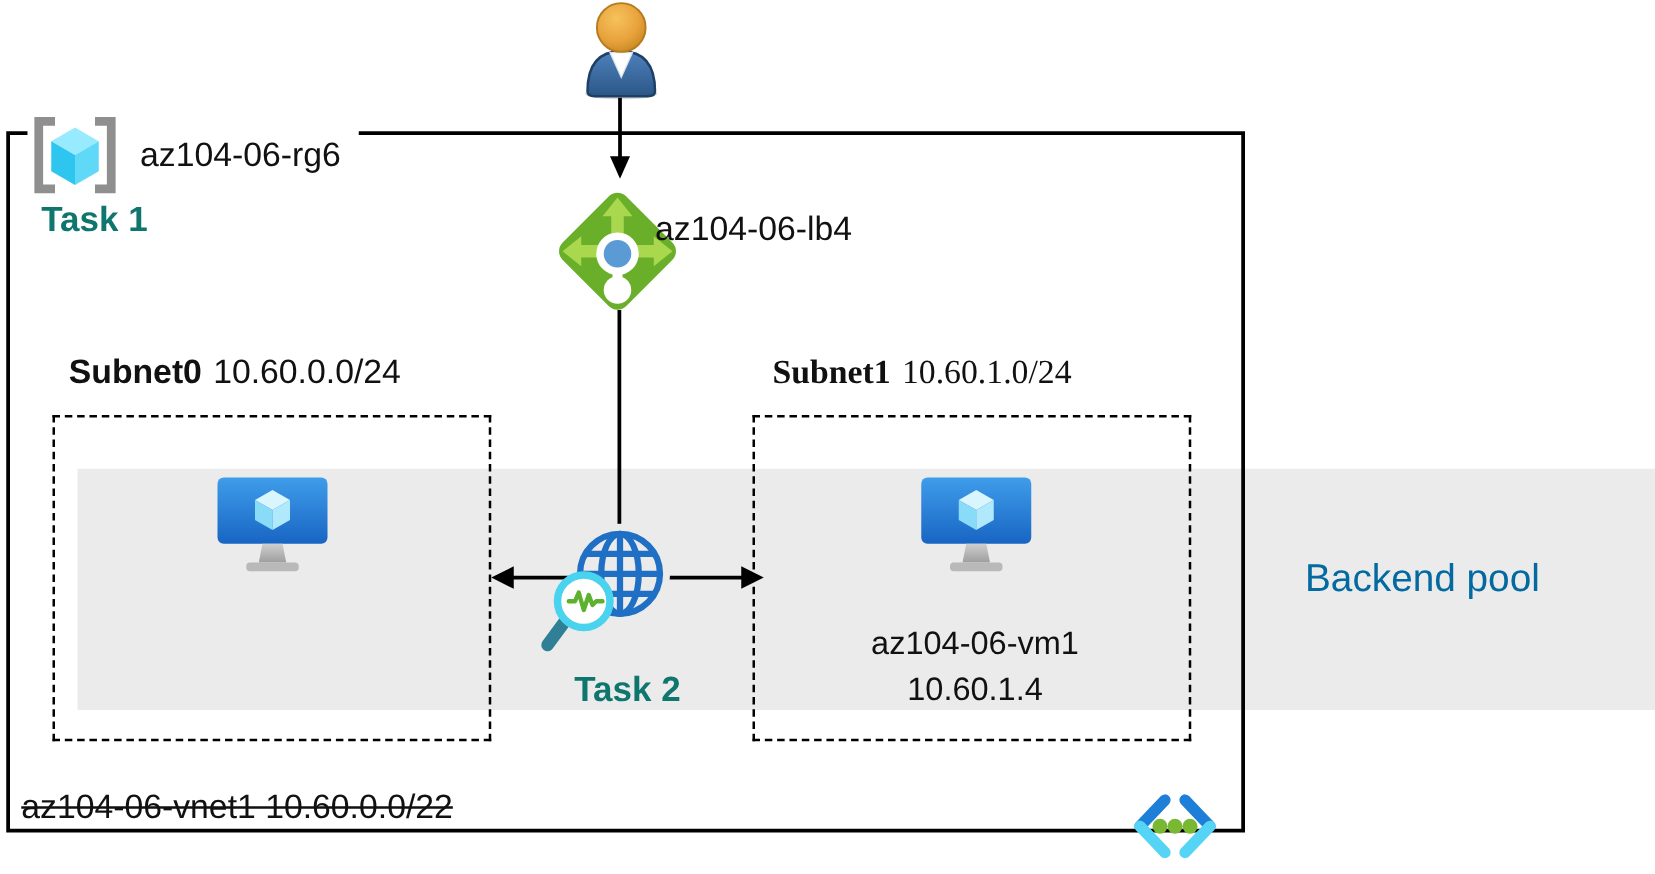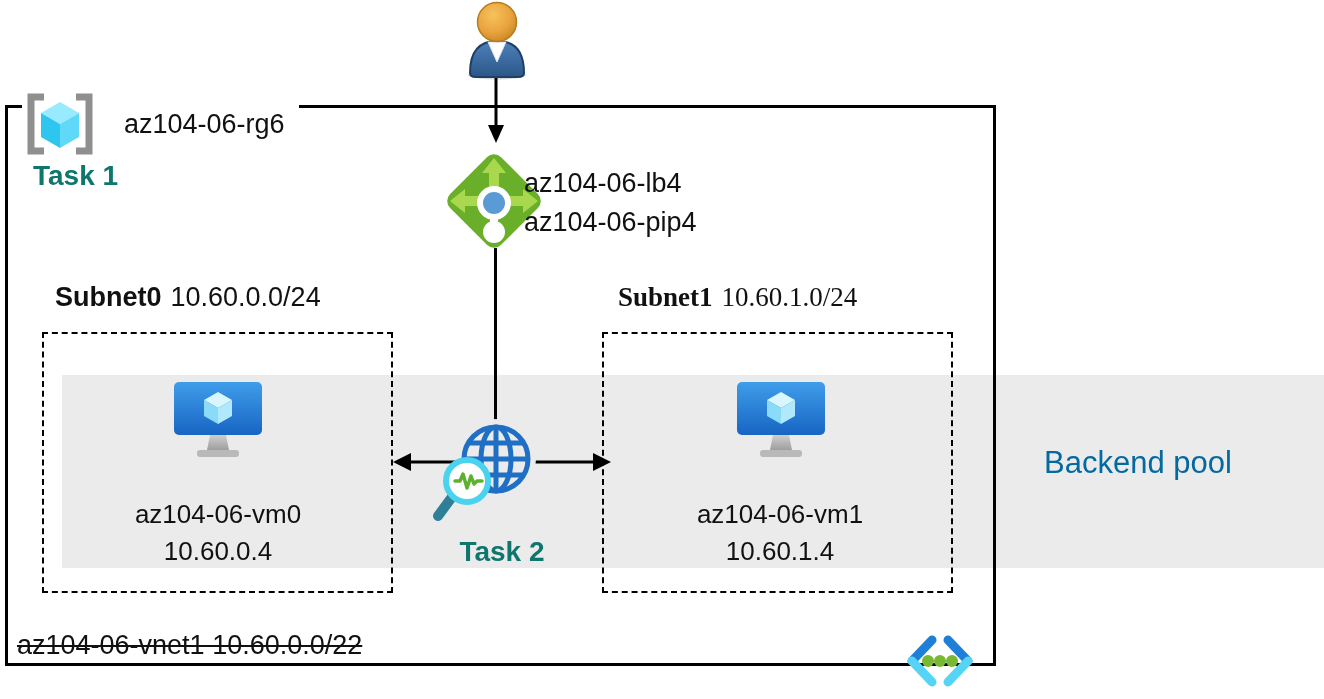--- a/index.html
+++ b/index.html
@@ -21,21 +21,21 @@
   .task{font-size:28px;font-weight:bold;color:#0f766e;z-index:6;white-space:nowrap;}
   .subnet-lbl{font-size:27px;z-index:6;white-space:nowrap;}
   .subnet-lbl .sname{font-weight:bold;text-align:right;}
   .subnet-lbl .scidr{margin-left:9px;}
   .vm-lbl{width:300px;text-align:center;font-size:26px;line-height:37px;z-index:6;}
   .lb-lbl{left:524px;top:164px;font-size:27px;line-height:39px;z-index:6;}
   .backend-lbl{left:1044px;top:445px;font-size:31px;color:#0369a1;z-index:6;white-space:nowrap;}
   .vnet-lbl{left:17px;top:630px;font-size:27px;text-decoration:line-through;
             text-decoration-thickness:2px;z-index:6;white-space:nowrap;}
   
-  .rg-head{left:22px;top:90px;height:68px;display:flex;align-items:center;gap:26px;
+  .rg-head{left:22px;top:90px;height:68px;display:flex;align-items:center;gap:14px;
            background:#fff;padding-right:14px;z-index:5;}
   
   .vline{left:494px;top:248px;width:3px;height:214px;background:#000;z-index:3;}
   .icon{z-index:4;}
   svg{display:block;}
 </style>
 </head>
 <body>
 
 <div id="canvas">
@@ -84,21 +84,20 @@
     <polygon points="41,50 27,50 27,43 12,55 27,67 27,60 41,60" fill="#A9D84F"></polygon>
     <polygon points="71,50 85,50 85,43 100,55 85,67 85,60 71,60" fill="#A9D84F"></polygon>
     <rect x="52" y="57" width="8" height="28" fill="#fff"></rect>
     <circle cx="56" cy="86" r="11" fill="#fff"></circle>
     <circle cx="56" cy="57" r="17" fill="#fff"></circle>
     <circle cx="56" cy="57" r="11" fill="#5B9BD5"></circle>
   </svg>
 
   <div class="abs lb-lbl">
     <div>az104-06-lb4</div>
-    <div>az104-06-pip4</div>
   </div>
 
   <div class="abs rg-head">
     <svg width="76" height="64" viewBox="0 0 76 64">
       <path d="M22,5 L9,5 L9,59 L22,59" fill="none" stroke="#8F8F8F" stroke-width="7"></path>
       <path d="M54,5 L67,5 L67,59 L54,59" fill="none" stroke="#8F8F8F" stroke-width="7"></path>
       <polygon points="38,10 57,21 38,32 19,21" fill="#98EBFF"></polygon>
       <polygon points="19,21 38,32 38,56 19,45" fill="#2EC6EF"></polygon>
       <polygon points="38,32 57,21 57,45 38,56" fill="#60D9F8"></polygon>
     </svg>
@@ -134,24 +133,20 @@
   </svg>
   <svg class="abs icon" style="left:736px;top:380px;" width="90" height="78" viewBox="0 0 90 78">
     <rect x="1" y="2" width="88" height="53" rx="5" fill="url(#monG)"></rect>
     <polygon points="45,12 59,20 45,28 31,20" fill="#D9F6FF"></polygon>
     <polygon points="31,20 45,28 45,44 31,36" fill="#8ADBF8"></polygon>
     <polygon points="45,28 59,20 59,36 45,44" fill="#B0E9FC"></polygon>
     <polygon points="37,55 53,55 56,70 34,70" fill="url(#standG)"></polygon>
     <rect x="24" y="70" width="42" height="7" rx="3" fill="#B9B9B9"></rect>
   </svg>
 
-  <div class="abs vm-lbl" style="left:68px;top:496px;">
-    <div>az104-06-vm0</div>
-    <div>10.60.0.4</div>
-  </div>
   <div class="abs vm-lbl" style="left:630px;top:496px;">
     <div>az104-06-vm1</div>
     <div>10.60.1.4</div>
   </div>
 
   <svg class="abs icon" style="left:425px;top:408px;" width="135" height="125" viewBox="0 0 135 125">
     <circle cx="71" cy="51" r="40" fill="#EBEBEB"></circle>
     <circle cx="71" cy="51" r="32" fill="none" stroke="#1F6FC5" stroke-width="5"></circle>
     <ellipse cx="71" cy="51" rx="15" ry="32" fill="none" stroke="#1F6FC5" stroke-width="5"></ellipse>
     <line x1="71" y1="19" x2="71" y2="83" stroke="#1F6FC5" stroke-width="5"></line>

